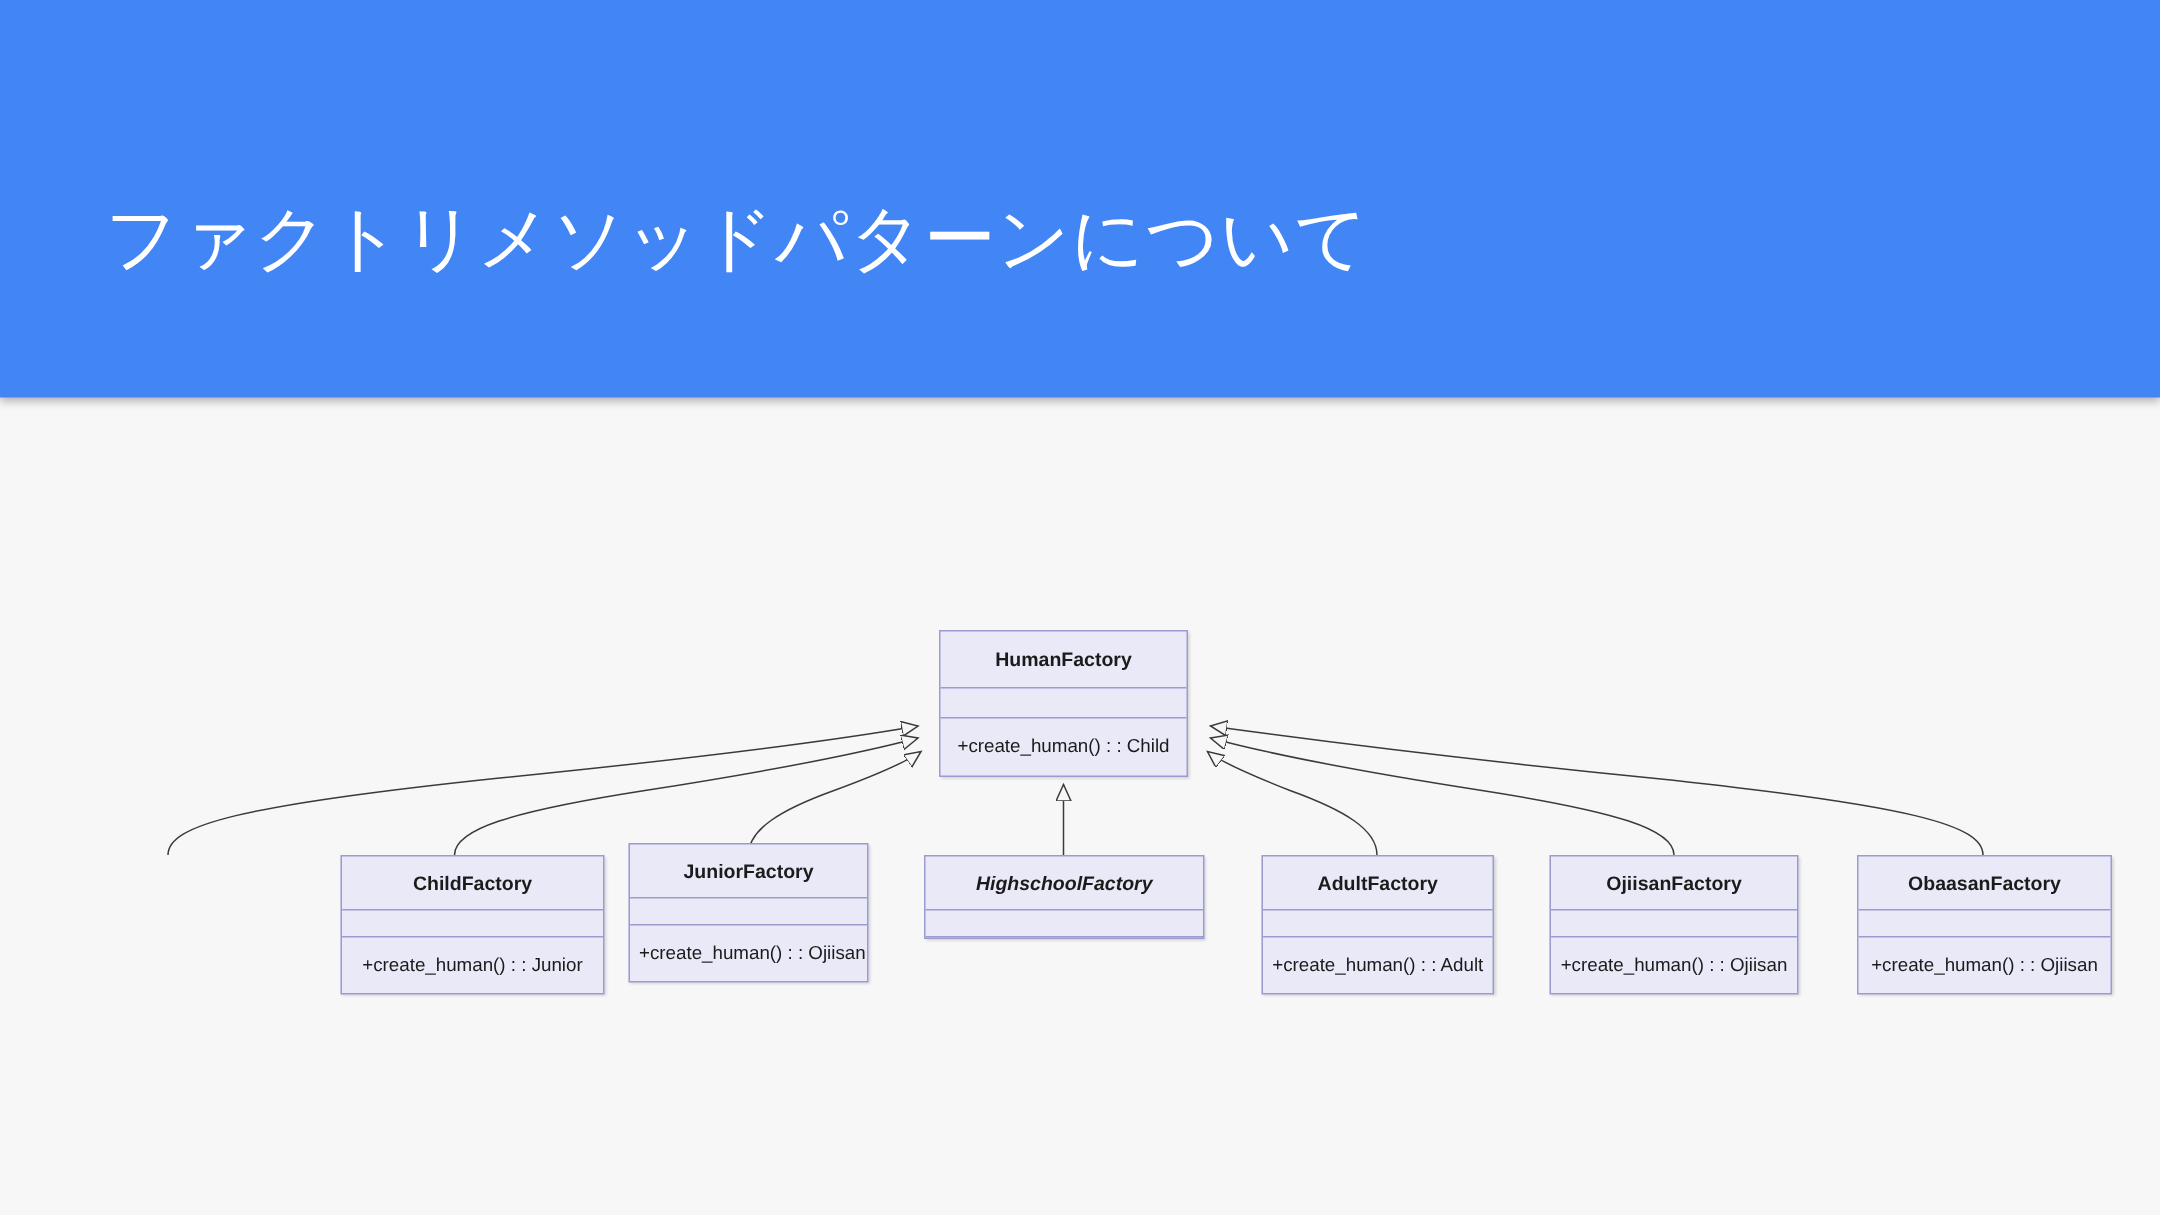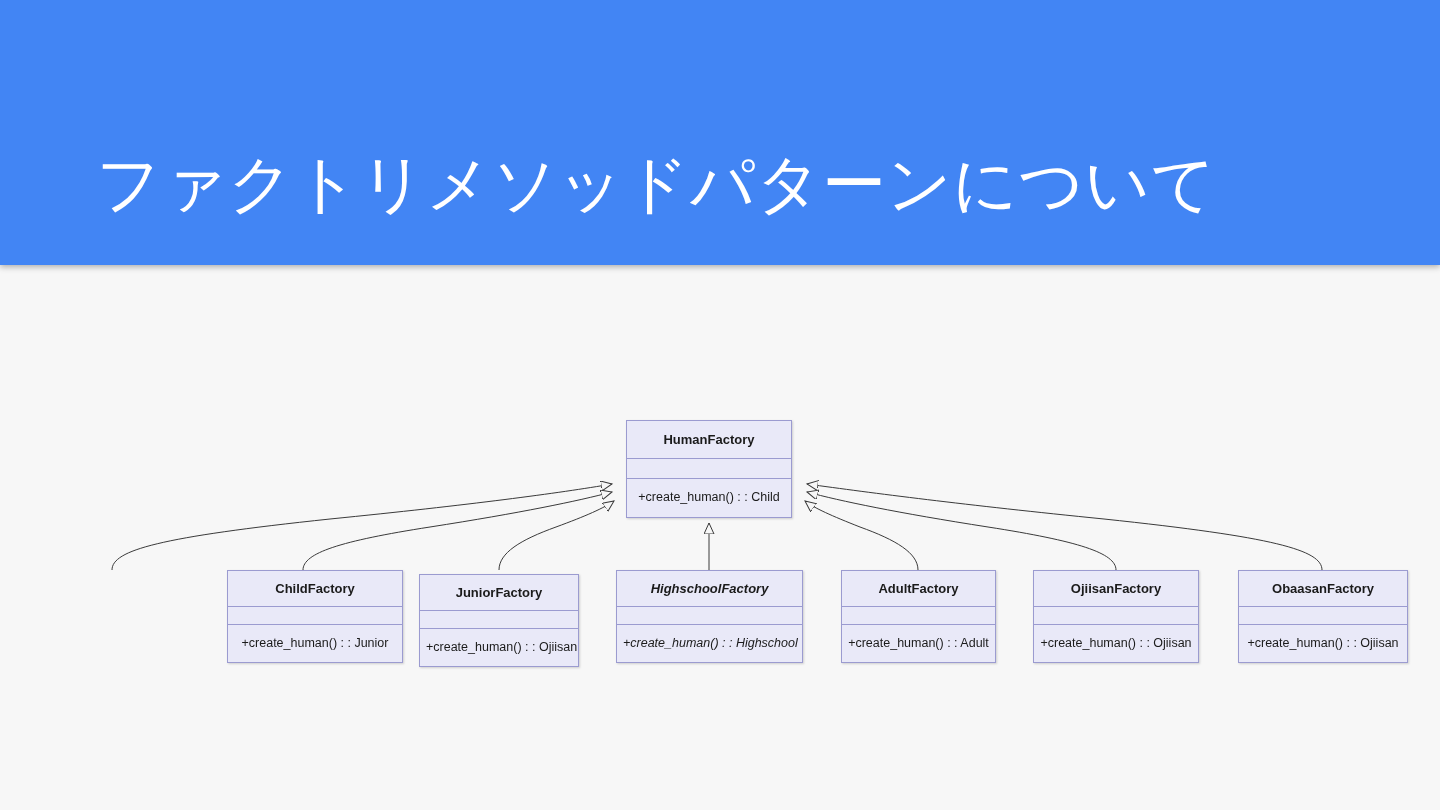--- a/index.html
+++ b/index.html
@@ -21,29 +21,28 @@
     left: 0;
     top: 0;
     width: 1440px;
     height: 265px;
     background: #4285f4;
     box-shadow: 0 2px 6px rgba(0,0,0,0.30);
     z-index: 5;
   }
   .slide-title {
     position: absolute;
-    left: 96px;
+    left: 70px;
     top: 132px;
-    font-size: 64px;
+    font-size: 48px;
     line-height: 1.15;
     color: #ffffff;
     letter-spacing: 0.5px;
     white-space: nowrap;
     font-weight: 400;
-    margin-top: 16px;
   }
 
   
   .diagram {
     position: absolute;
     left: 0;
     top: 265px;
     width: 1440px;
     height: 545px;
     background: #f7f7f7;
@@ -138,30 +137,29 @@
     <div class="uml-ops">+create_human() : : Child</div>
   </div>
 
 
   <div class="uml-class" style="left:227px; top:305px; width:176px;">
     <div class="uml-name">ChildFactory</div>
     <div class="uml-attrs"></div>
     <div class="uml-ops">+create_human() : : Junior</div>
   </div>
 
-  <div class="uml-class" style="left:419px; top:309px; width:160px;">
+  <div class="uml-class" style="left:419px; top:297px; width:160px;">
     <div class="uml-name">JuniorFactory</div>
     <div class="uml-attrs"></div>
     <div class="uml-ops">+create_human() : : Ojiisan</div>
   </div>
 
   <div class="uml-class" style="left:616px; top:305px; width:187px;font-style:italic;">
     <div class="uml-name">HighschoolFactory</div>
     <div class="uml-attrs"></div>
-    <div class="uml-ops">+create_human() : : Highschool</div>
   </div>
 
   <div class="uml-class" style="left:1033px; top:305px; width:166px;">
     <div class="uml-name">OjiisanFactory</div>
     <div class="uml-attrs"></div>
     <div class="uml-ops">+create_human() : : Ojiisan</div>
   </div>
 
   <div class="uml-class" style="left:841px; top:305px; width:155px;">
     <div class="uml-name">AdultFactory</div>

